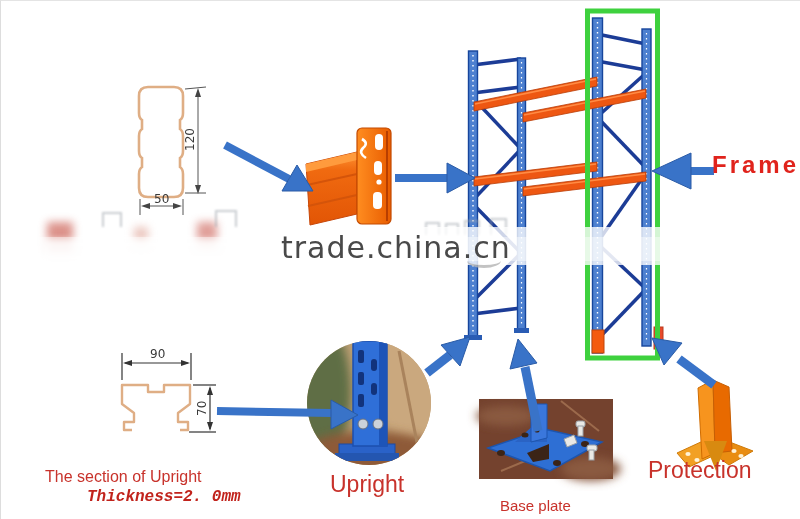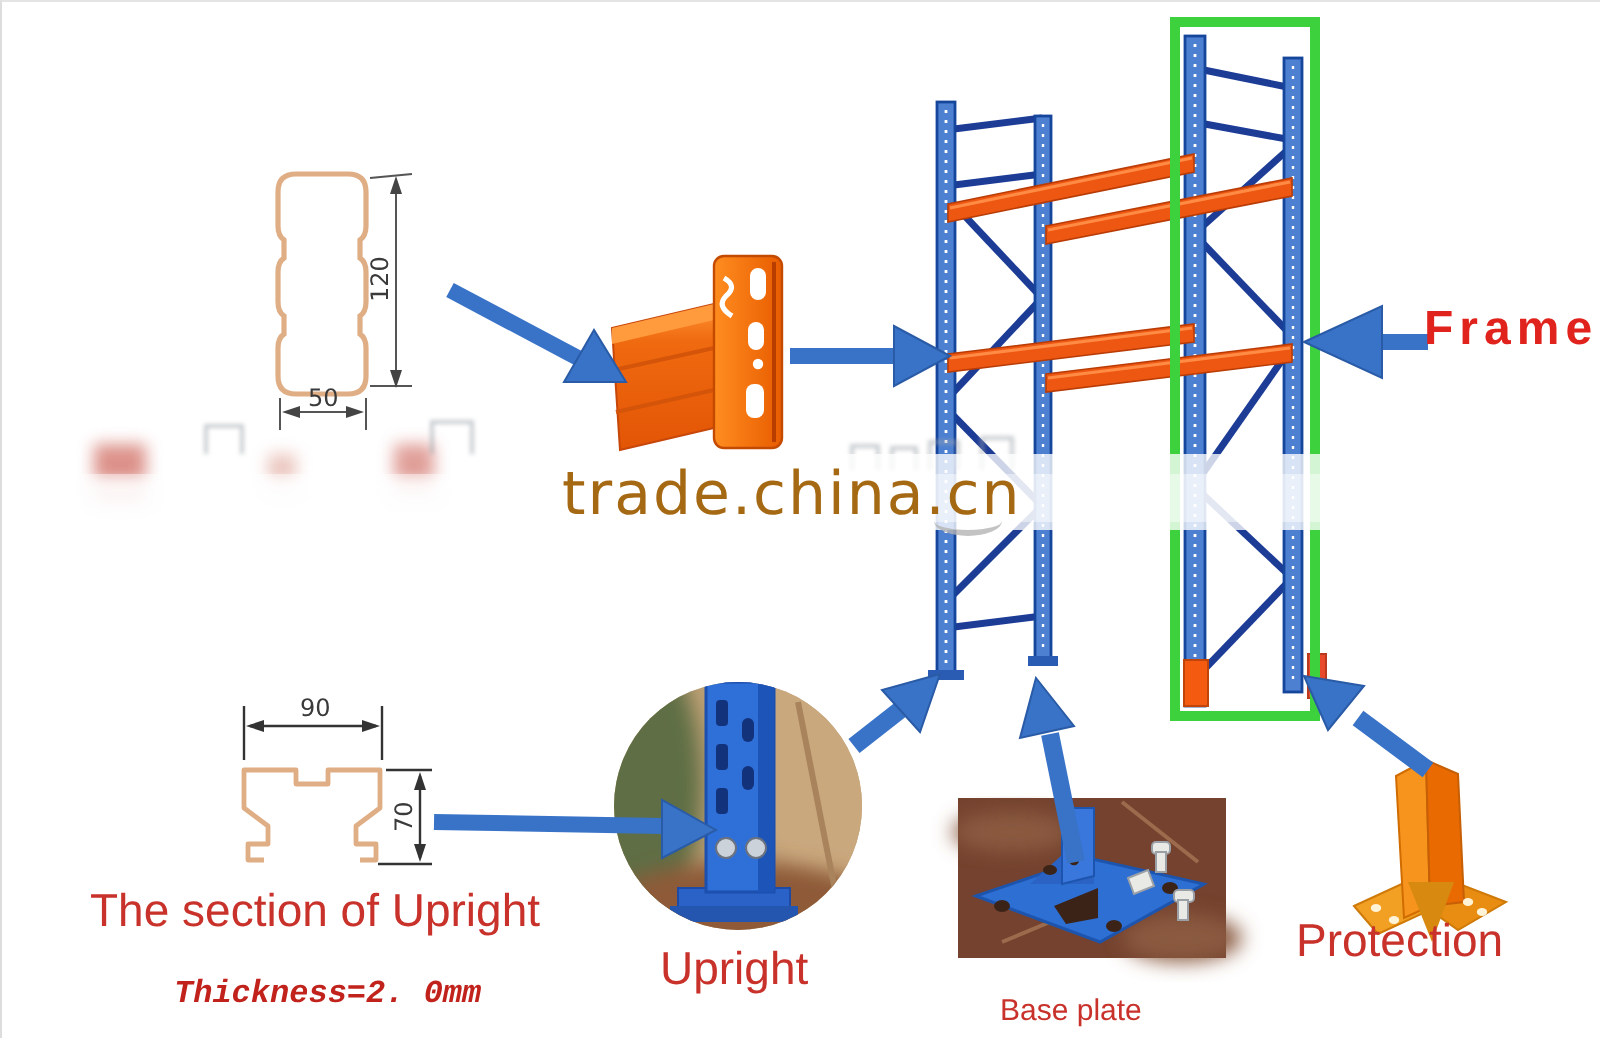--- a/index.html
+++ b/index.html
@@ -8,27 +8,27 @@
     border-left:1px solid #ddd;border-top:1px solid #e4e4e4;border-bottom:1px solid #ddd;
     font-family:"Liberation Sans","DejaVu Sans",sans-serif;
   }
   svg{position:absolute;left:0;top:0;}
   .redlabel{color:#c8322b;white-space:nowrap;}
   .ghost{position:absolute;pointer-events:none;}
   .bracket{border:2px solid #9fa6ad;border-bottom:none;opacity:.55;filter:blur(1px);}
   .blob{filter:blur(4px);}
   #watermark{
     position:absolute;left:280px;top:229px;font-size:30px;letter-spacing:1px;
-    color:#a16207;opacity:.95;font-family:"DejaVu Sans","Liberation Sans",sans-serif;
+    color:#404040;opacity:.95;font-family:"DejaVu Sans","Liberation Sans",sans-serif;
   }
   #frame-label{
     position:absolute;left:711px;top:150px;font-size:24px;font-weight:bold;
     letter-spacing:3px;color:#e0231c;font-family:Liberation Sans, sans-serif;
   }
-  #section-title{position:absolute;left:44px;top:441px;font-size:23px;letter-spacing:0px;}
+  #section-title{position:absolute;left:44px;top:467px;font-size:16px;letter-spacing:0px;}
   #thickness-note{
     position:absolute;left:86px;top:487px;font-size:16px;font-weight:bold;
     font-family:"Liberation Mono","DejaVu Sans Mono",monospace;color:#c1231c;font-style:italic;
   }
   #upright-label{position:absolute;left:329px;top:470px;font-size:23px;}
   #baseplate-label{position:absolute;left:485px;top:496px;font-size:15px;margin-left:14px;}
   #protection-label{position:absolute;left:647px;top:456px;font-size:23px;}
   .dimtext{font-family:"DejaVu Sans","Liberation Sans",sans-serif;font-size:12px;fill:#3a3a3a;}
 </style>
 </head>

